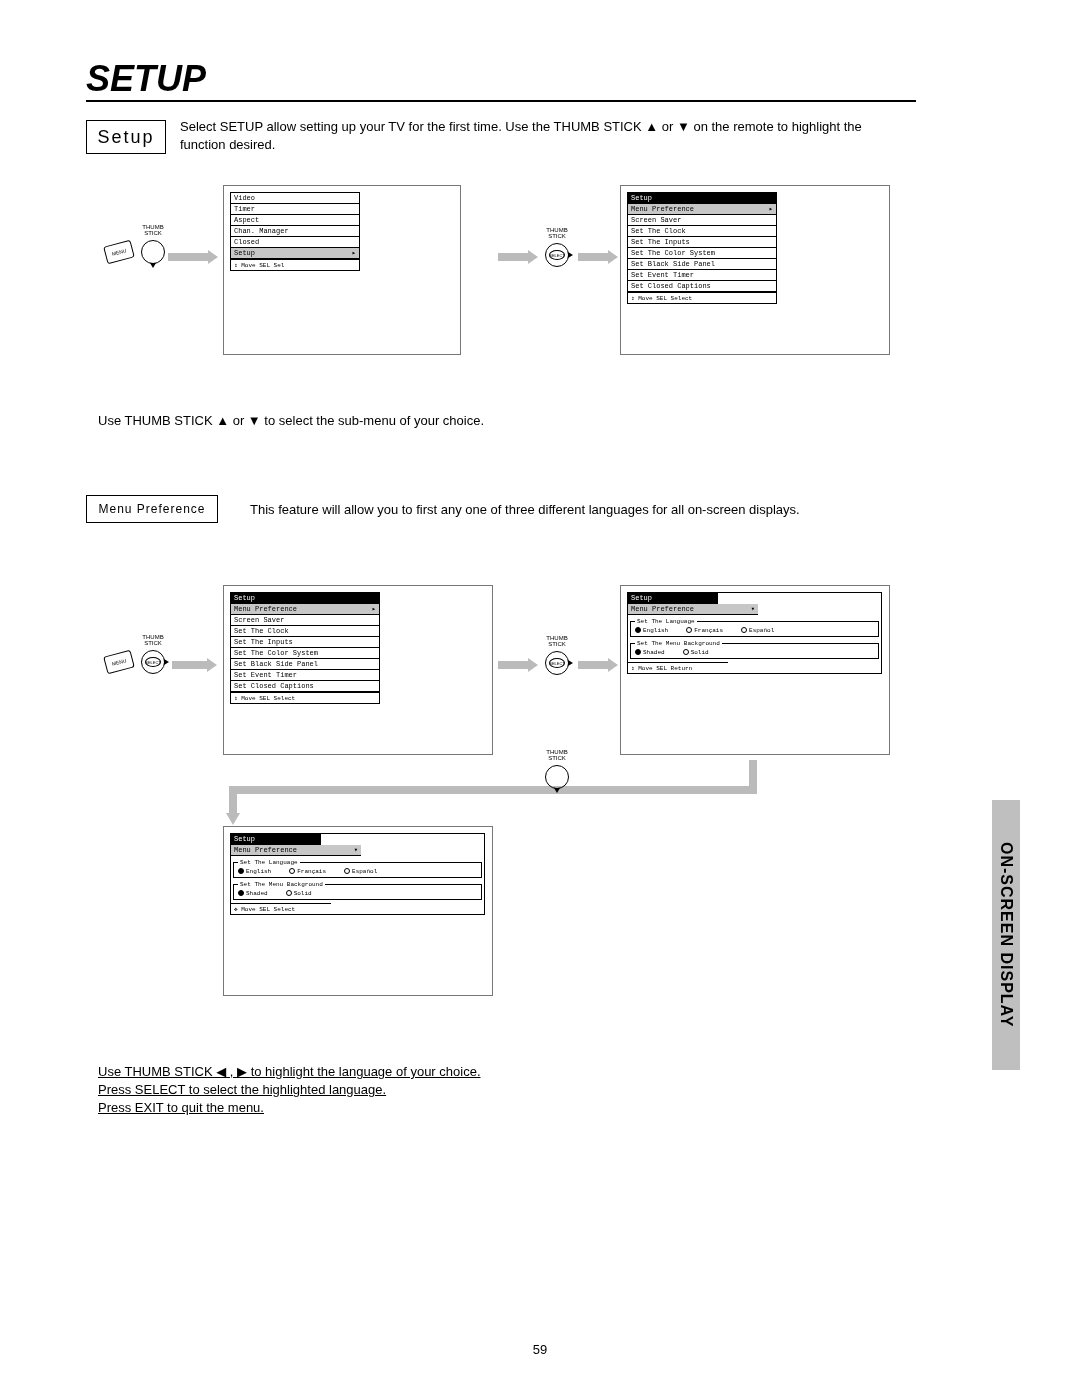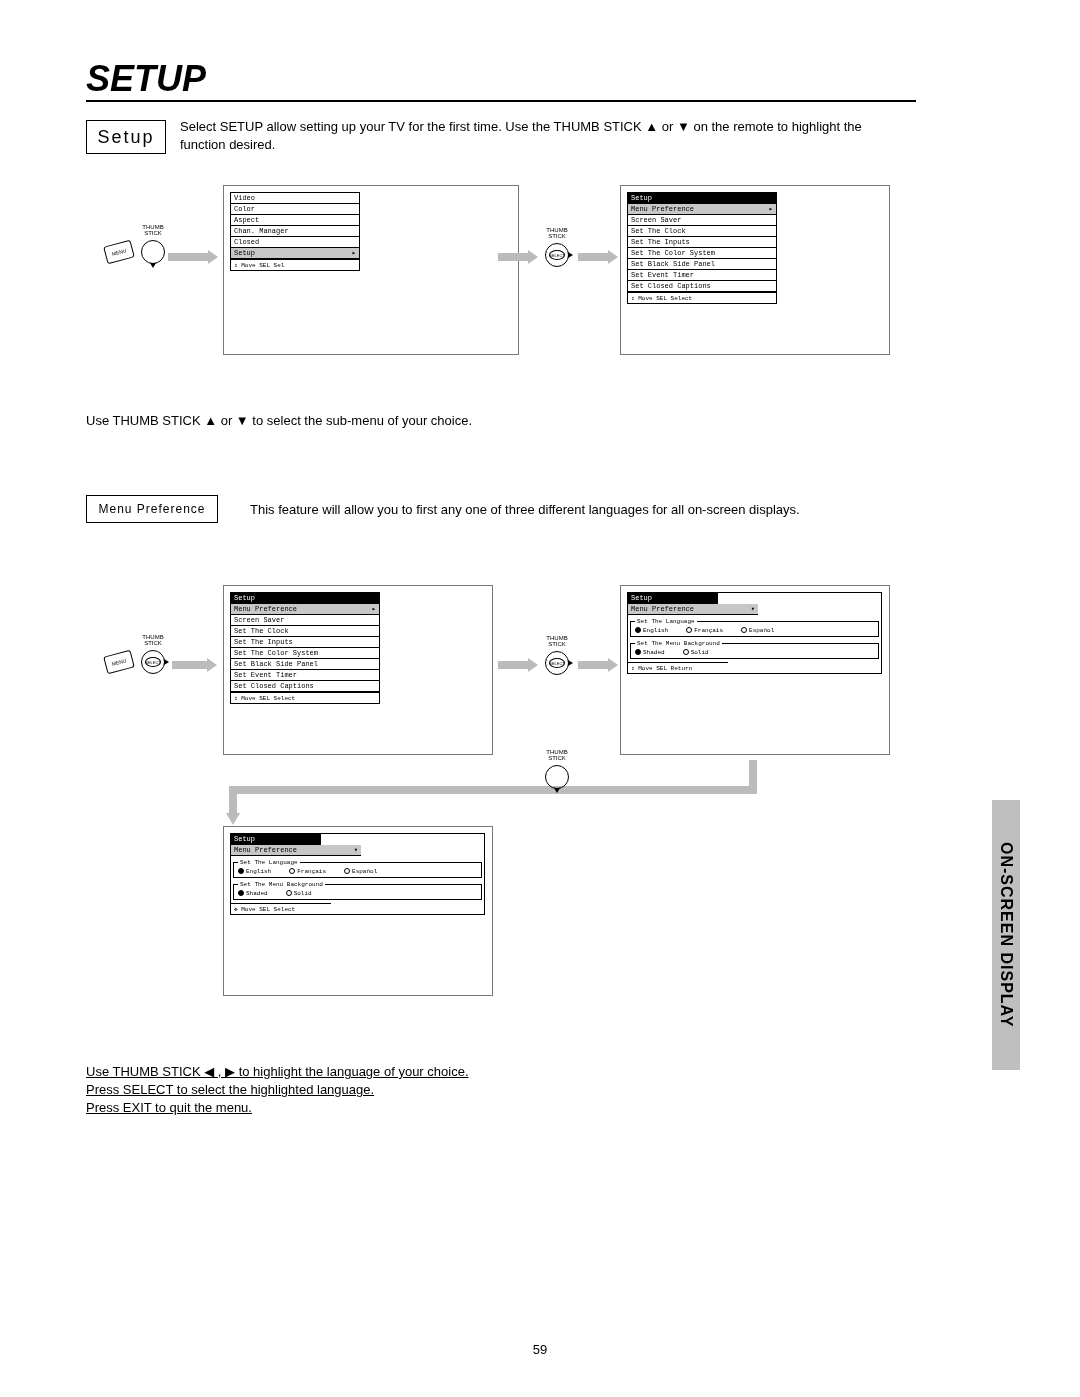--- a/index.html
+++ b/index.html
@@ -44,20 +44,21 @@
     left: 180px;
     top: 118px;
     width: 730px;
     font-size: 13px;
     line-height: 1.4;
   }
   .sub-text {
     position: absolute;
     font-size: 13px;
     line-height: 1.4;
+    margin-left: 12px;
   }
   .menu-pref-box {
     position: absolute;
     left: 86px;
     top: 495px;
     width: 132px;
     height: 28px;
     border: 1px solid #000;
     font-size: 12px;
     letter-spacing: 1px;
@@ -230,24 +231,24 @@
   </div>
 </div>
 
 <div class="flow-arrow" style="left:168px; top:250px;">
   <svg width="50" height="14">
       <line x1="0" y1="7" x2="40" y2="7" stroke="#bbb" stroke-width="8"></line>
       <polygon points="40,0 50,7 40,14" fill="#bbb"></polygon>
     </svg>
 </div>
 
-<div class="osd-panel-wrap" style="left:223px; top:185px; width:296px; height:170px;">
+<div class="osd-panel-wrap" style="left:223px; top:185px; width:238px; height:170px;">
   <div class="osd-panel" style="left:6px; top:6px; width:130px;">
     <div class="osd-row">Video</div>
-    <div class="osd-row">Color</div>
+    <div class="osd-row">Timer</div>
     <div class="osd-row">Aspect</div>
     <div class="osd-row">Chan. Manager</div>
     <div class="osd-row">Closed</div>
     <div class="osd-row grey"><span>Setup</span><span style="float:right;">▸</span></div>
     <div class="osd-footer last">⇕ Move  SEL Sel</div>
   </div>
 </div>
 
 <div class="flow-arrow" style="left:498px; top:250px;">
   <svg width="40" height="14">

